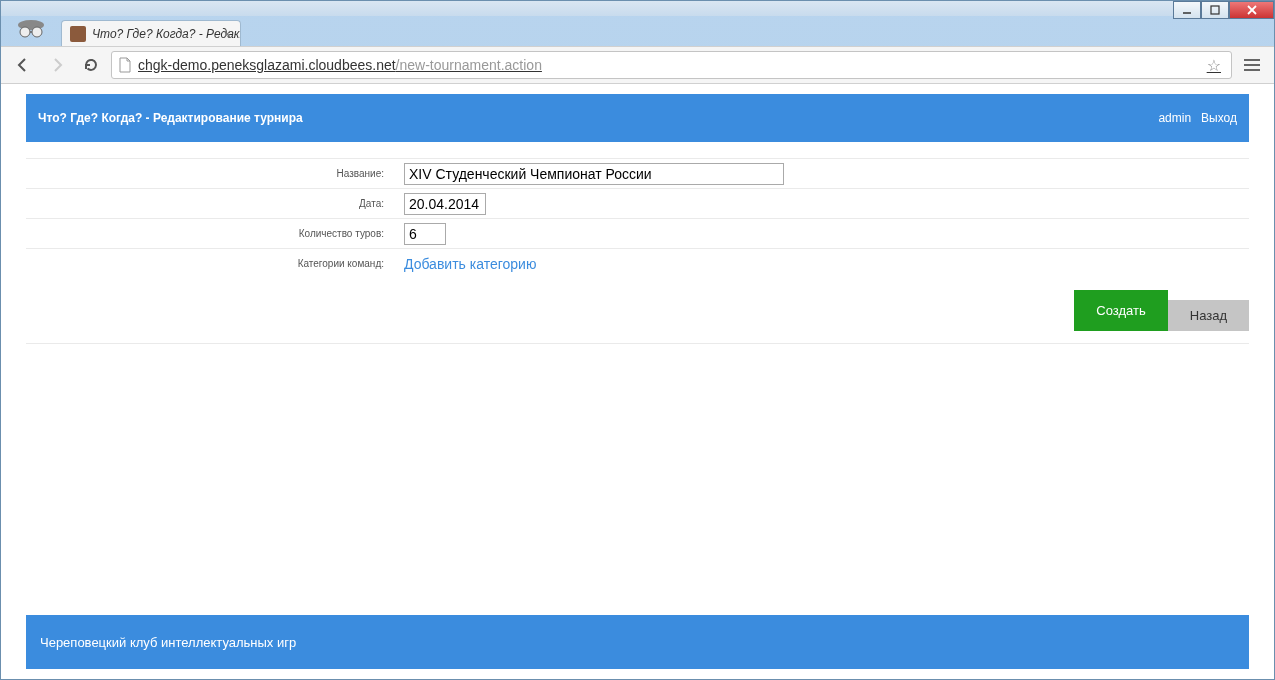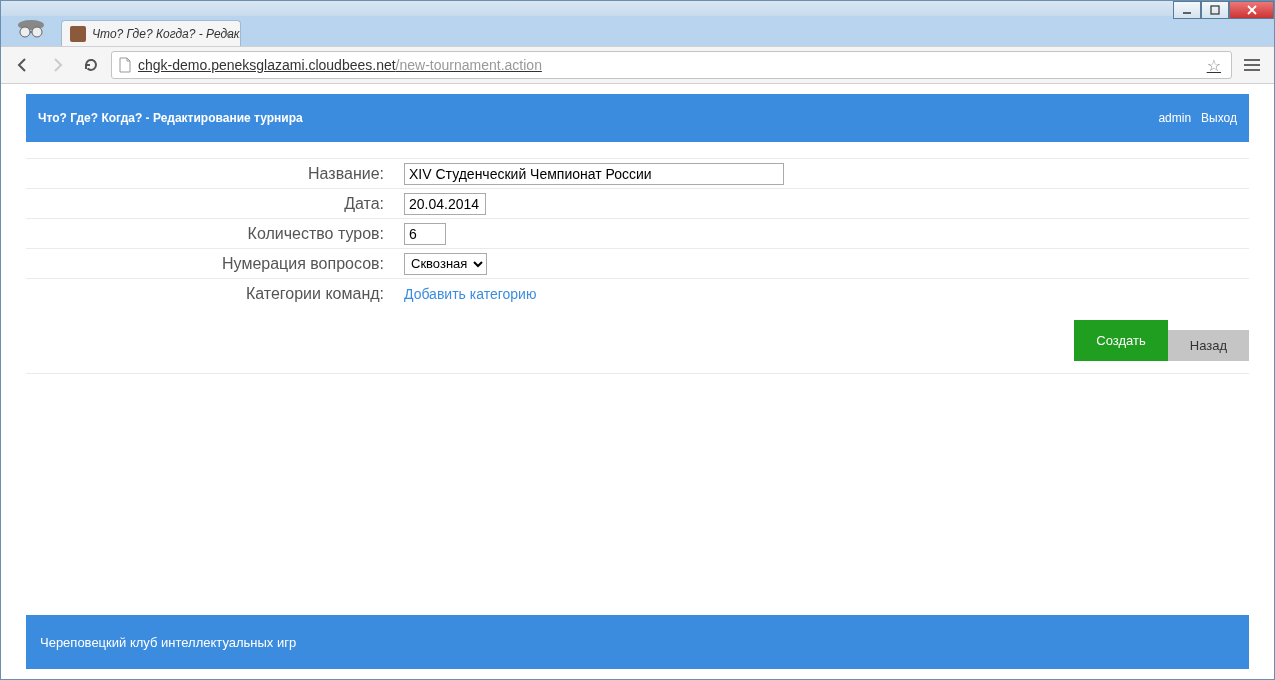--- a/index.html
+++ b/index.html
@@ -191,21 +191,21 @@
     align-items: center;
     border-top: 1px solid #eaeaea;
     height: 30px;
   }
   .form-row:last-of-type { border-bottom: 1px solid #eaeaea; }
   .form-label {
     width: 370px;
     text-align: right;
     padding-right: 12px;
     color: #555;
-    font-size: 16px;
+    font-size: 10px;
   }
   .form-field {
     flex: 1;
     padding-left: 8px;
   }
   .form-field input[type=text] {
     border: 1px solid #aaa;
     padding: 2px 4px;
     font-size: 14px;
     font-family: inherit;
@@ -360,28 +360,20 @@
       </div>
 
 
       <div class="form-row">
         <div class="form-label">Количество туров:</div>
         <div class="form-field">
           <input type="text" class="w-small" value="6" style="">
         </div>
       </div>
 
-      <div class="form-row">
-        <div class="form-label">Нумерация вопросов:</div>
-        <div class="form-field">
-          <select>
-            <option>Сквозная</option>
-          </select>
-        </div>
-      </div>
 
       <div class="form-row">
         <div class="form-label">Категории команд:</div>
         <div class="form-field">
           <a class="link-action">Добавить категорию</a>
         </div>
       </div>
 
       <div class="button-row">
         <button class="btn btn-primary">Создать</button>

